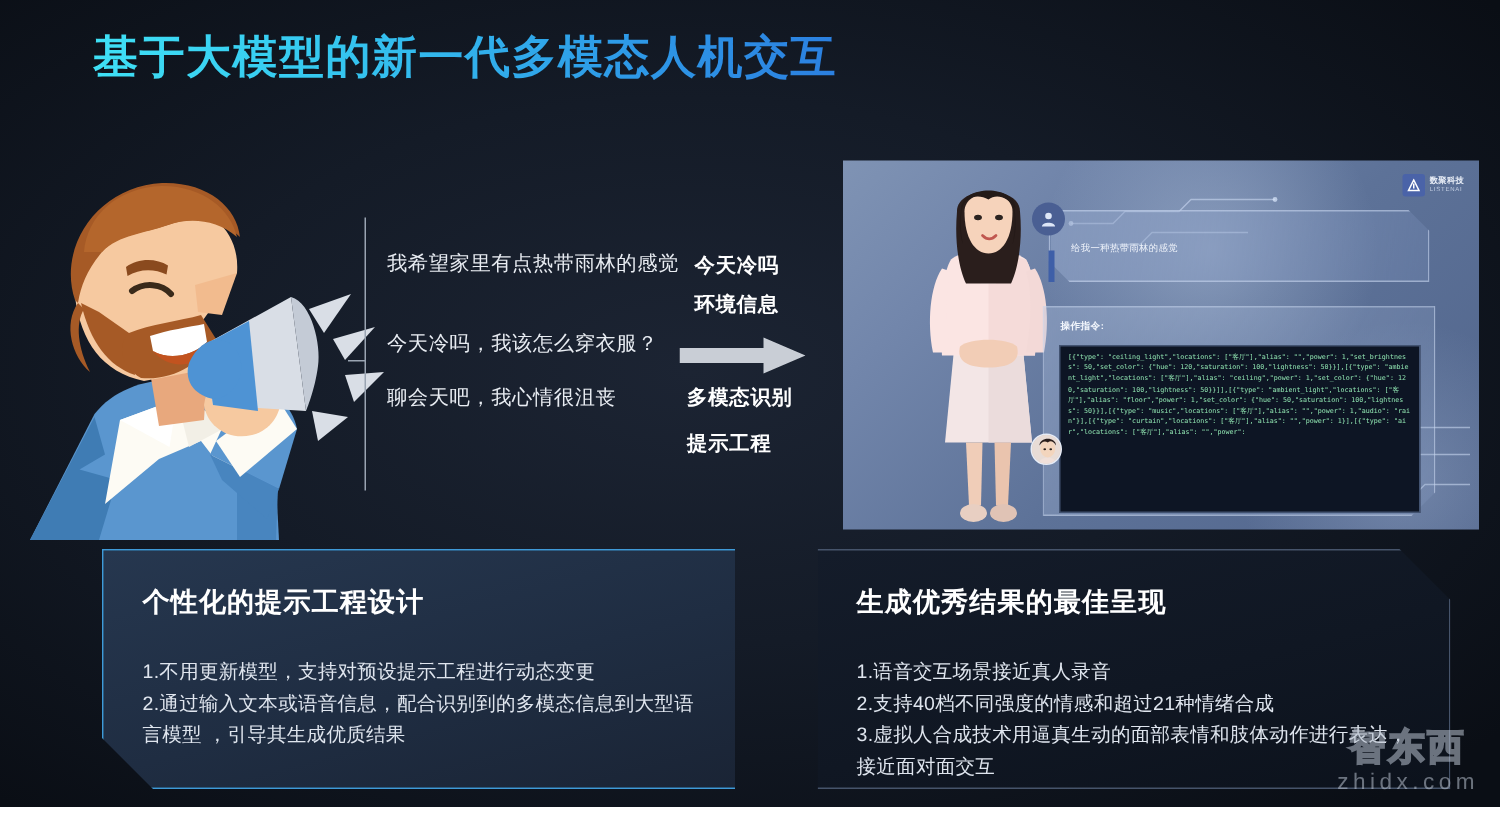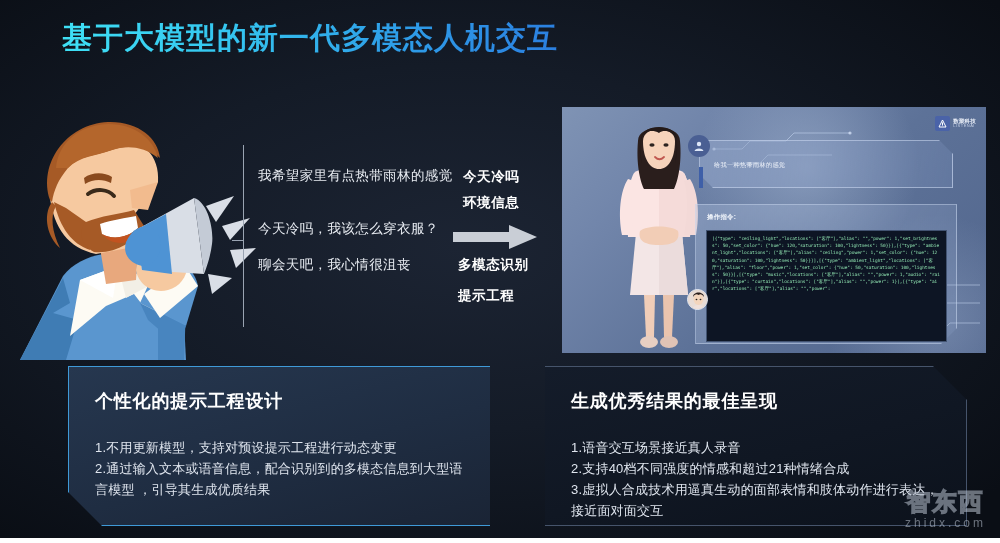--- a/index.html
+++ b/index.html
@@ -219,21 +219,21 @@
   #watermark {
     position: absolute; right: 14px; bottom: 8px;
     text-align: center; opacity: .55;
   }
   #wm-cn {
     font-size: 24px; font-weight: bold; color: transparent;
     -webkit-text-stroke: 1.4px #b9c2cf;
     letter-spacing: 2px; line-height: 1;
   }
   #wm-en {
-    font-size: 12px; color: #b9c2cf; letter-spacing: 3px; margin-top: 2px;
+    font-size: 15px; color: #b9c2cf; letter-spacing: 3px; margin-top: 2px;
   }
 </style>
 </head>
 <body>
 
 <div id="slide">
 
   <div id="title">基于大模型的新一代多模态人机交互</div>
 
   <div id="illustration">

